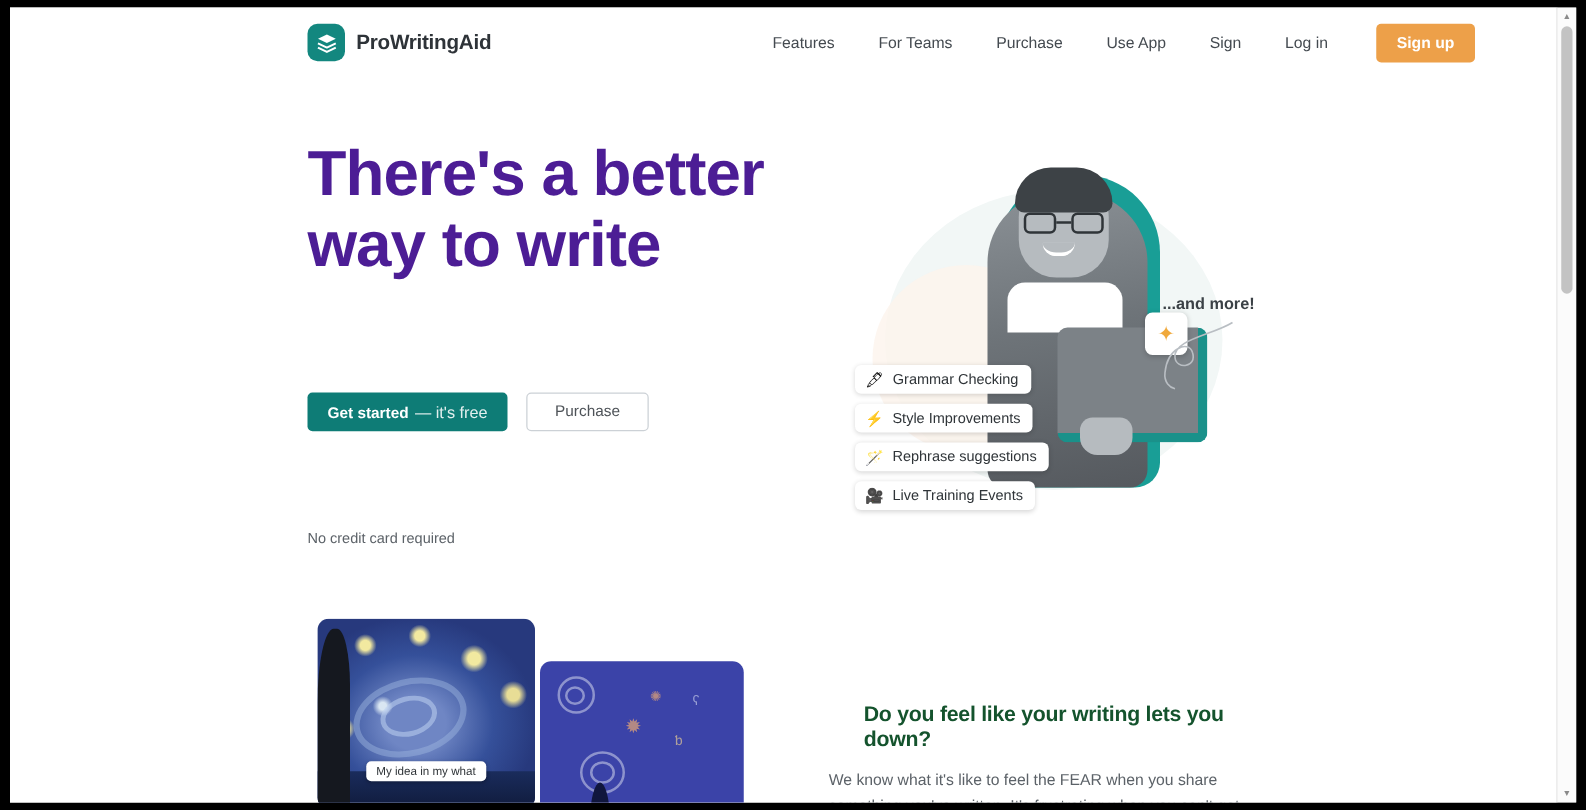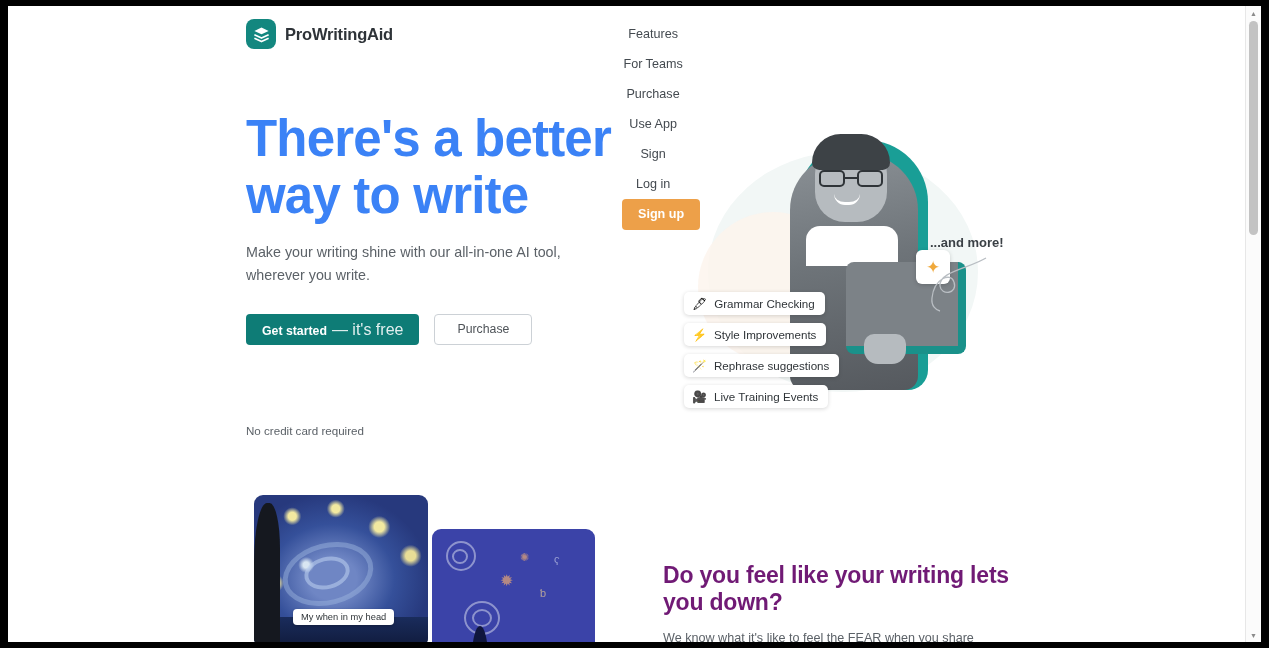--- a/index.html
+++ b/index.html
@@ -37,21 +37,21 @@
     width: 30px; height: 30px; border-radius: 8px;
     background: #13877f;
     display: flex; align-items: center; justify-content: center;
   }
   .logo-text {
     font-size: 16.5px; font-weight: bold; color: #2e3338;
     letter-spacing: -0.2px;
   }
   .nav {
     position: absolute; left: 598px; top: 13px;
-    display: flex; align-items: center; gap: 0px; height: 30px; flex-direction: column;
+    display: flex; align-items: center; gap: 11px; height: 30px;
   }
   .nav a {
     font-size: 12.6px; color: #444a50; text-decoration: none;
     padding: 0 12px; line-height: 30px; white-space: nowrap;
   }
   .signup-btn {
     margin-left: 16px;
     background: #eda049; color: #ffffff;
     font-size: 12.6px; font-weight: bold;
     padding: 0 16px; height: 31px; line-height: 31px;
@@ -59,40 +59,40 @@
     font-family: "Liberation Sans", sans-serif;
     white-space: nowrap;
   }
 
   
   #hero { position: absolute; left: 0; top: 56px; width: 1237px; height: 430px; }
   .hero-title {
     position: absolute; left: 238px; top: 48px;
     width: 430px;
     font-size: 51px; line-height: 57px; font-weight: bold;
-    color: #3b82f6; letter-spacing: -0.8px;
+    color: #4c1d95; letter-spacing: -0.8px;
   }
   .hero-sub {
     position: absolute; left: 238px; top: 179px;
     width: 340px;
     font-size: 14.3px; line-height: 23px; color: #5c6268;
   }
   .hero-ctas {
     position: absolute; left: 238px; top: 252px;
     display: flex; align-items: center; gap: 15px;
   }
   .btn-primary {
     background: #0e7c76; color: #ffffff;
     height: 31px; line-height: 31px;
     padding: 0 16px; border-radius: 4px; border: none;
     font-size: 12.3px; font-weight: bold; cursor: pointer;
     font-family: "Liberation Sans", sans-serif;
     white-space: nowrap;
   }
-  .btn-primary .free { font-weight: normal; opacity: .88; margin-left: 5px; font-size: 16px; margin-top: 16px;}
+  .btn-primary .free { font-weight: normal; opacity: .88; margin-left: 5px; font-size: 13px; margin-top: 16px;}
   .btn-outline {
     background: #ffffff; color: #4e5358;
     height: 31px; line-height: 29px;
     padding: 0 22px; border-radius: 4px;
     border: 1px solid #ccd1d6;
     font-size: 12.3px; cursor: pointer;
     font-family: "Liberation Sans", sans-serif;
     white-space: nowrap;
   }
   .no-cc {
@@ -261,22 +261,22 @@
     border-radius: 50%;
   }
   .bluepanel .doodle { position: absolute; font-size: 11px; color: rgba(220,160,120,.75); }
   .bluepanel .cypress2 {
     position: absolute; left: 40px; bottom: -6px;
     width: 16px; height: 52px; background: #10163d;
     border-radius: 50% 50% 0 0 / 60% 60% 0 0;
   }
   .s2-body { position: absolute; left: 655px; top: 70px; width: 355px; }
   .s2-title {
-    font-size: 23px; font-weight: bold; color: #701a75;
-    letter-spacing: -0.2px; margin-bottom: 12px;
+    font-size: 17px; font-weight: bold; color: #14532d;
+    letter-spacing: -0.2px; margin-bottom: 12px; margin-left: 28px;
   }
   .s2-para { font-size: 12.6px; line-height: 20.5px; color: #5c6268; }
 
   
   #scrollbar {
     position: absolute; right: 0; top: 0;
     width: 16px; height: 636px;
     background: #fbfbfb; border-left: 1px solid #e7e7e7;
   }
   #scroll-up, #scroll-down {
@@ -316,21 +316,20 @@
         <a href="#">Purchase</a>
         <a href="#">Use App</a>
         <a href="#">Sign</a>
         <a href="#">Log in</a>
         <button class="signup-btn">Sign up</button>
       </div>
     </div>
 
     <div id="hero">
       <h1 class="hero-title">There's a better way to write</h1>
-      <p class="hero-sub">Make your writing shine with our all-in-one AI tool, wherever you write.</p>
 
       <div class="hero-ctas">
         <button class="btn-primary">
           <span>Get started</span><span class="free">— it's free</span>
         </button>
         <button class="btn-outline">Purchase</button>
       </div>
 
       <div class="no-cc">No credit card required</div>
 
@@ -384,21 +383,21 @@
     </div>
 
     <div id="section2">
       <div class="art2">
         <div class="starry">
           <div class="hills"></div>
           <div class="swirl"></div>
           <div class="swirl2"></div>
           <div class="cypress"></div>
         </div>
-        <div class="idea-caption">My when in my head</div>
+        <div class="idea-caption">My idea in my what</div>
 
         <div class="bluepanel">
           <div class="sw" style="left:14px;top:12px;width:30px;height:30px;"></div>
           <div class="sw" style="left:20px;top:20px;width:16px;height:15px;"></div>
           <div class="sw" style="left:32px;top:72px;width:36px;height:34px;"></div>
           <div class="sw" style="left:40px;top:80px;width:20px;height:18px;"></div>
 
           <div class="doodle" style="left:88px;top:22px;">✺</div>
           <div class="doodle" style="left:122px;top:26px; color:rgba(215,220,240,.6);">ʕ</div>
           <div class="doodle" style="left:68px;top:42px; font-size:16px;">✹</div>

